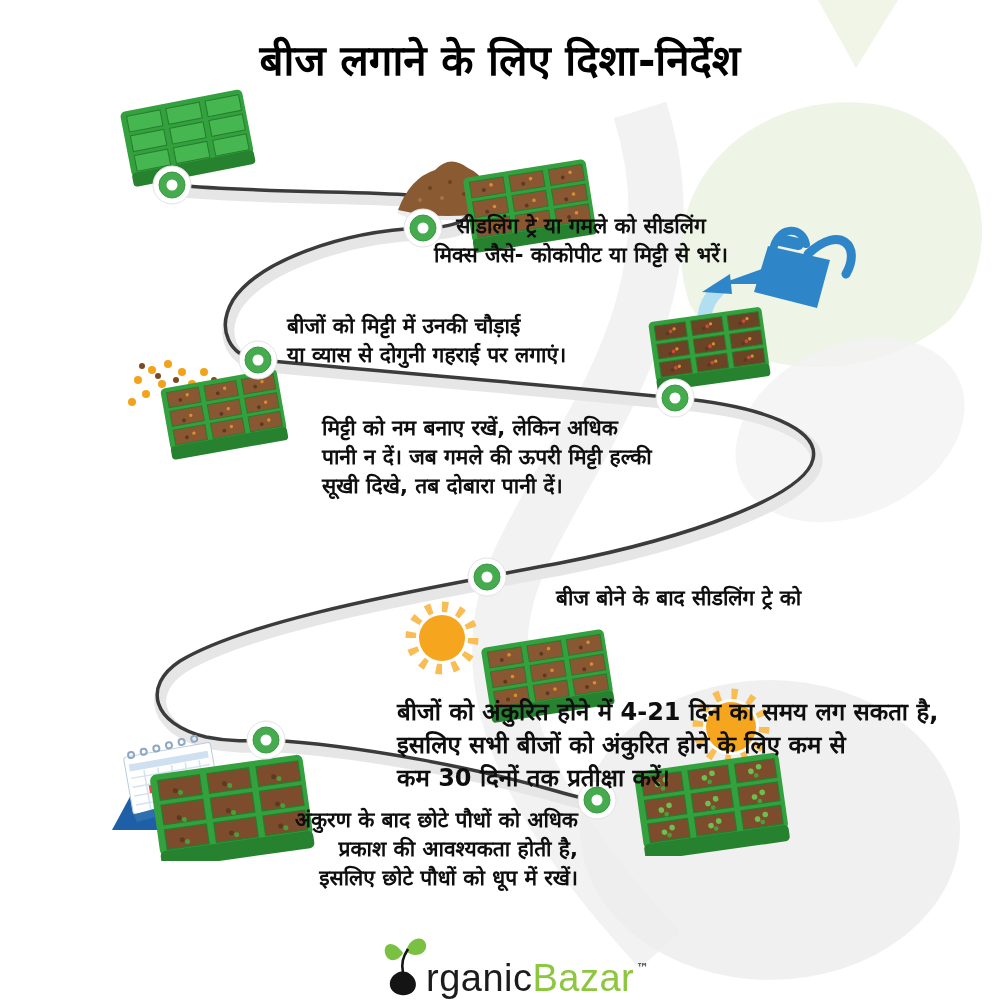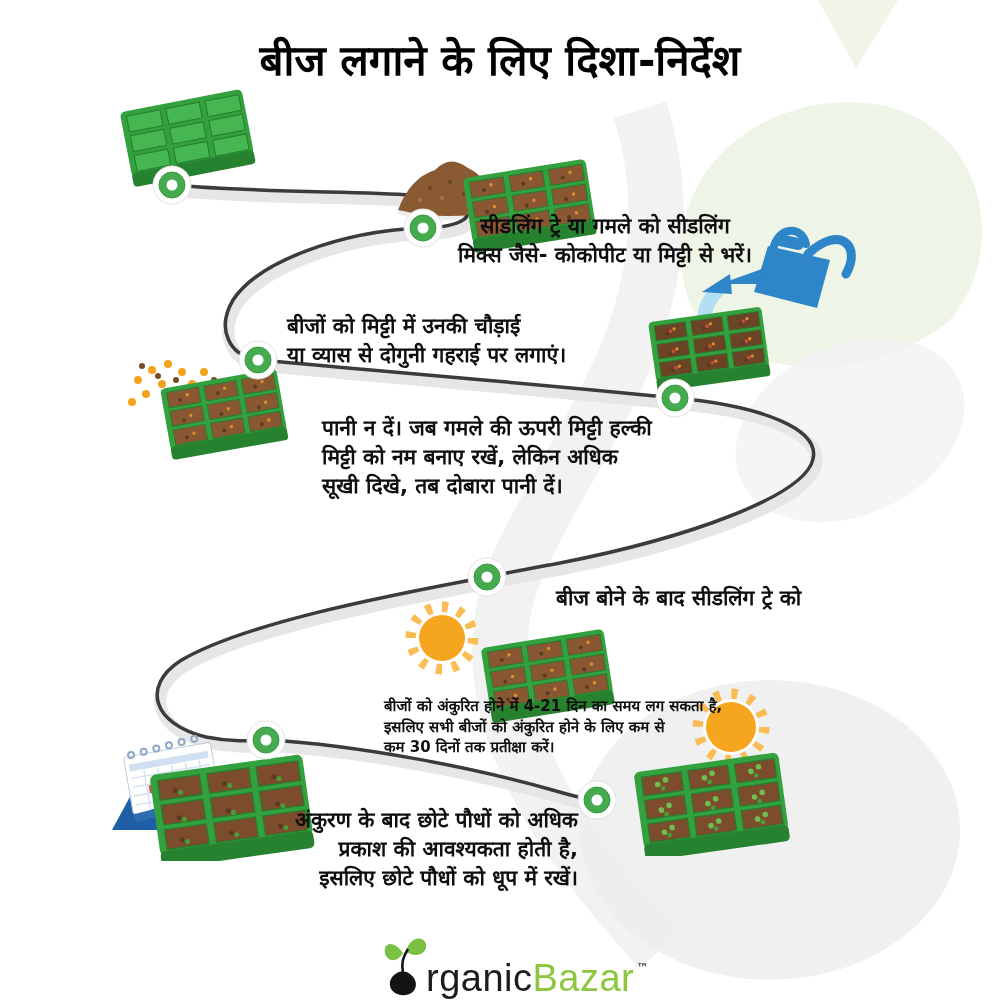--- a/index.html
+++ b/index.html
@@ -303,41 +303,41 @@
         <circle r="13" fill="#46ab4f" stroke="#379a41"></circle>
         <circle r="5.5" fill="#fff"></circle>
       </g>
   </svg>
 
   <h1 class="title">बीज लगाने के लिए दिशा-निर्देश</h1>
 
   <div class="txt z3" style="left:224px;top:92px">
   </div>
 
-  <div class="txt z3" style="left:440px;top:212px;width:330px;text-align:center">
+  <div class="txt z3" style="left:416px;top:212px;width:330px;text-align:center">
     <div class="ln">सीडलिंग ट्रे या गमले को सीडलिंग</div>
     <div class="ln">मिक्स जैसे- कोकोपीट या मिट्टी से भरें।</div>
   </div>
 
   <div class="txt z3" style="left:287px;top:312px">
     <div class="ln">बीजों को मिट्टी में उनकी चौड़ाई</div>
     <div class="ln">या व्यास से दोगुनी गहराई पर लगाएं।</div>
   </div>
 
   <div class="txt z3" style="left:322px;top:414px">
+    <div class="ln">मिट्टी को नम बनाए रखें, लेकिन अधिक</div>
     <div class="ln">पानी न दें। जब गमले की ऊपरी मिट्टी हल्की</div>
-    <div class="ln">मिट्टी को नम बनाए रखें, लेकिन अधिक</div>
     <div class="ln">सूखी दिखे, तब दोबारा पानी दें।</div>
   </div>
 
   <div class="txt z3" style="left:556px;top:584px">
     <div class="ln">बीज बोने के बाद सीडलिंग ट्रे को</div>
   </div>
 
-  <div class="txt z3" style="left:384px;top:696px;font-size:15px">
+  <div class="txt z3" style="left:397px;top:696px;font-size:24px">
     <div class="ln">बीजों को अंकुरित होने में 4-21 दिन का समय लग सकता है,</div>
     <div class="ln">इसलिए सभी बीजों को अंकुरित होने के लिए कम से</div>
     <div class="ln">कम 30 दिनों तक प्रतीक्षा करें।</div>
   </div>
 
   <div class="txt z3" style="left:258px;top:806px;width:320px;text-align:right">
     <div class="ln">अंकुरण के बाद छोटे पौधों को अधिक</div>
     <div class="ln">प्रकाश की आवश्यकता होती है,</div>
     <div class="ln">इसलिए छोटे पौधों को धूप में रखें।</div>
   </div>

